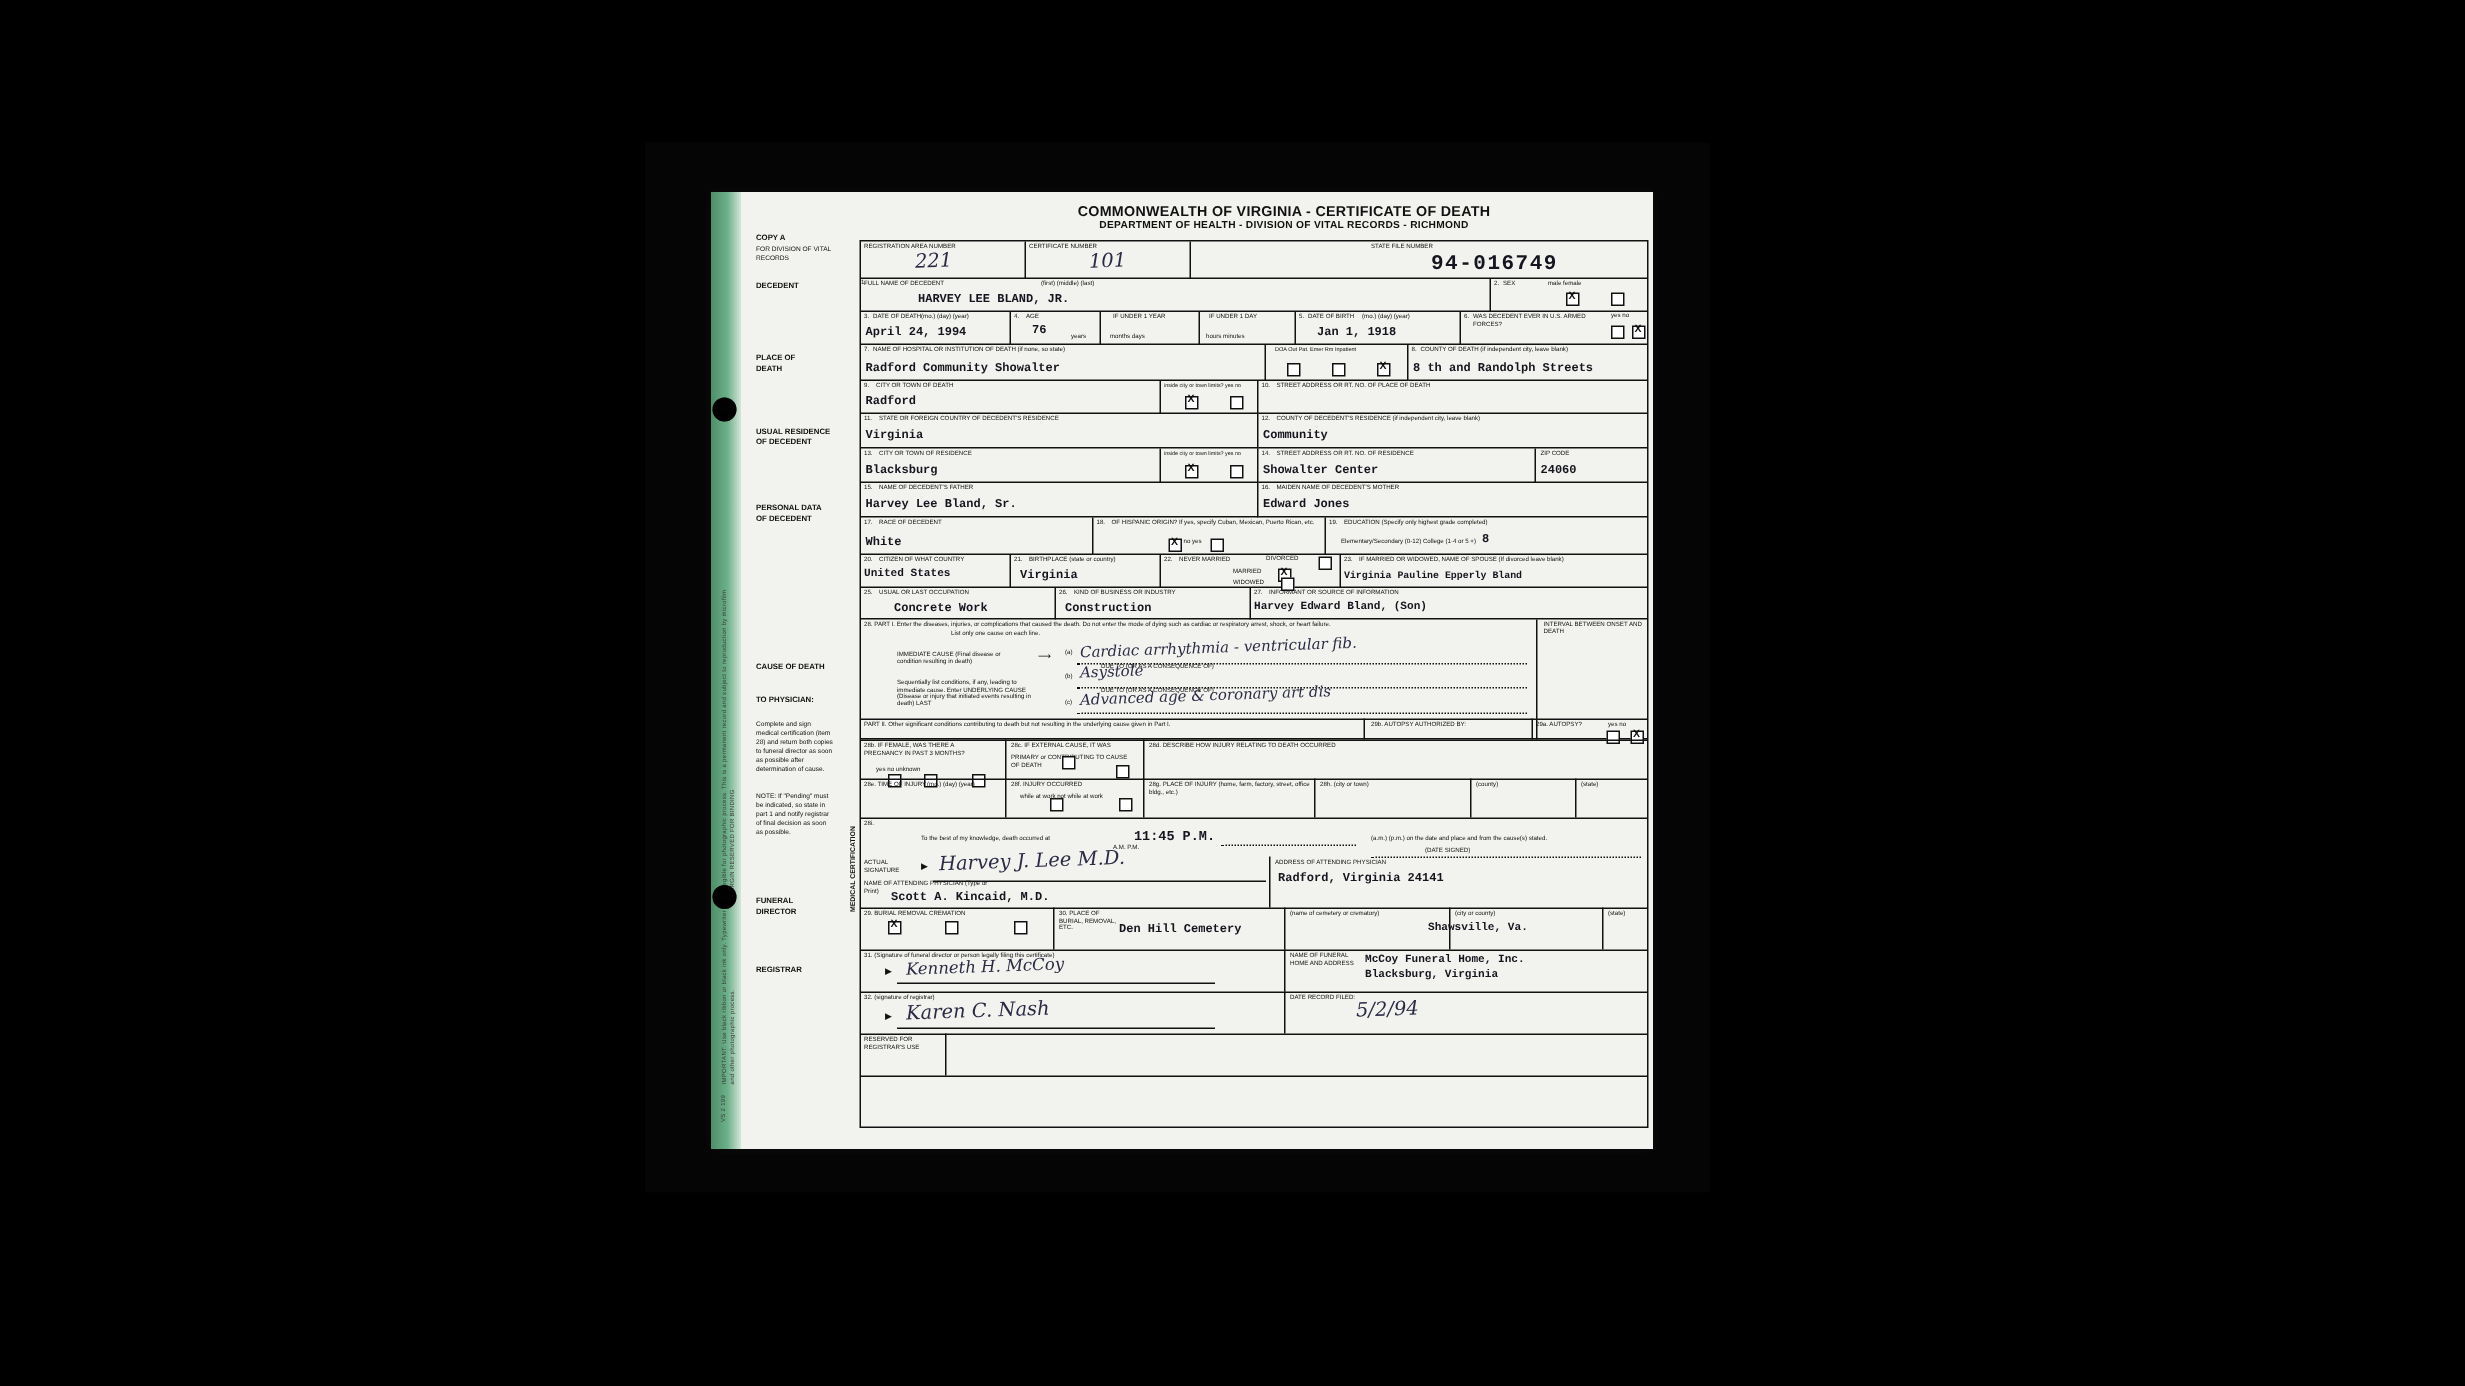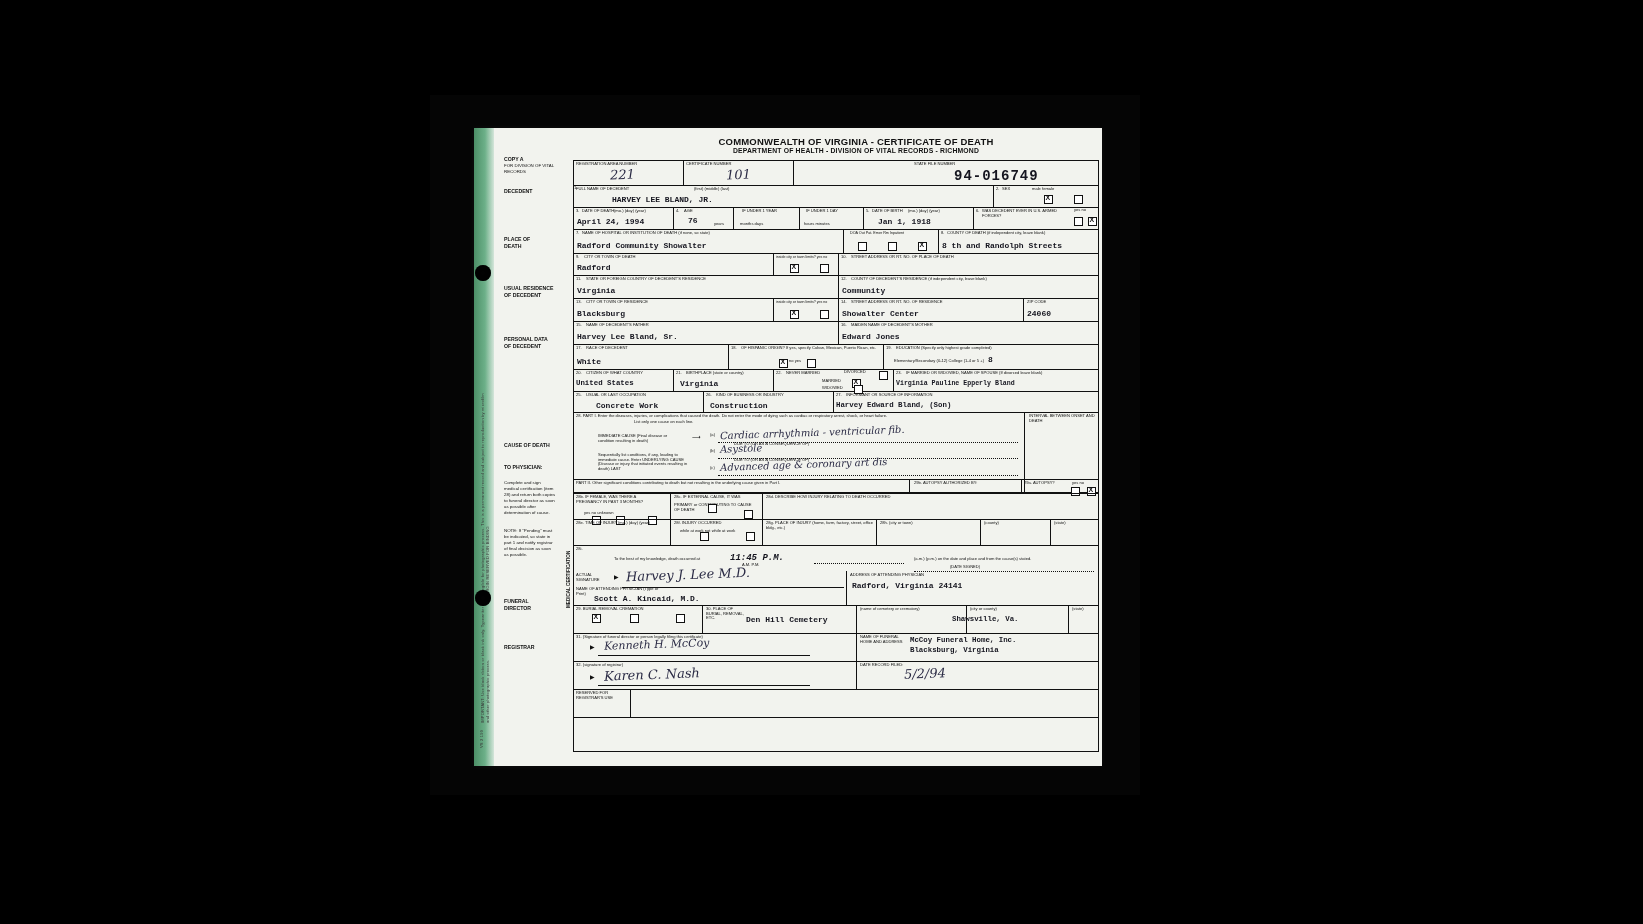--- a/index.html
+++ b/index.html
@@ -343,21 +343,21 @@
           <div class="cap" style="left:480px;top:28px;">(state)</div>
           <div class="vr" style="left:302px;top:26px;height:26px;"></div>
           <div class="vr" style="left:406px;top:26px;height:26px;"></div>
           <div class="vr" style="left:476px;top:26px;height:26px;"></div>
         </div>
 
         <div class="cell nob nobb" style="left:0;top:384px;width:524px;height:60px;">
           <div class="hr" style="left:0;top:0;width:524px;"></div>
           <div class="cap" style="left:2px;top:2px;">28i.</div>
           <div class="cap" style="left:40px;top:12px;">To the best of my knowledge, death occurred at</div>
-          <div class="val" style="left:156px;top:8px;font-size:9px;font-style:italic;">11:45 P.M.</div>
+          <div class="val" style="left:182px;top:8px;font-size:9px;">11:45 P.M.</div>
           <div class="cap2" style="left:168px;top:18px;">A.M. P.M.</div>
           <div class="cap" style="left:340px;top:12px;">(a.m.) (p.m.) on the date and place and from the cause(s) stated.</div>
           <div class="cap" style="left:376px;top:20px;">(DATE SIGNED)</div>
           <div class="dots" style="left:240px;top:18px;width:90px;"></div>
           <div class="dots" style="left:340px;top:26px;width:180px;"></div>
 
           <div class="cap" style="left:2px;top:28px;width:36px;">ACTUAL SIGNATURE</div>
           <div class="arrow" style="left:40px;top:28px;">▶</div>
           <div class="hand" style="left:52px;top:22px;font-size:13px;">Harvey J. Lee M.D.</div>
           <div class="hr" style="left:48px;top:42px;width:222px;"></div>

